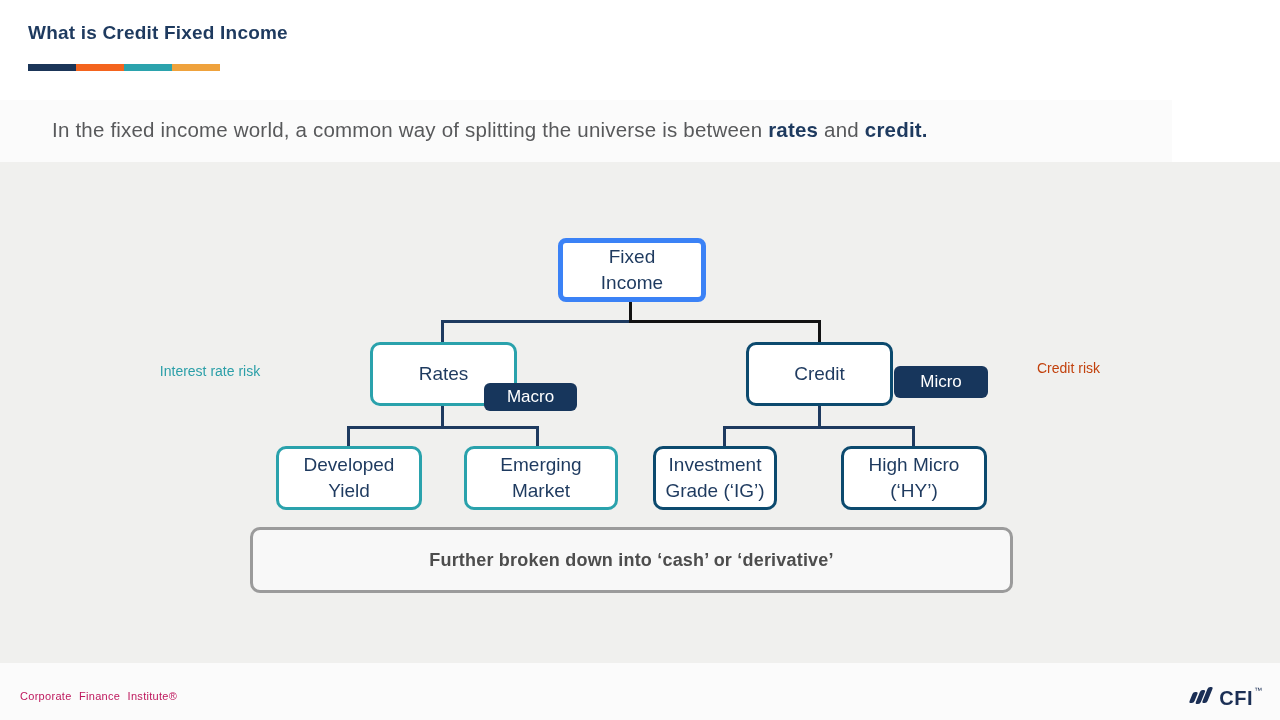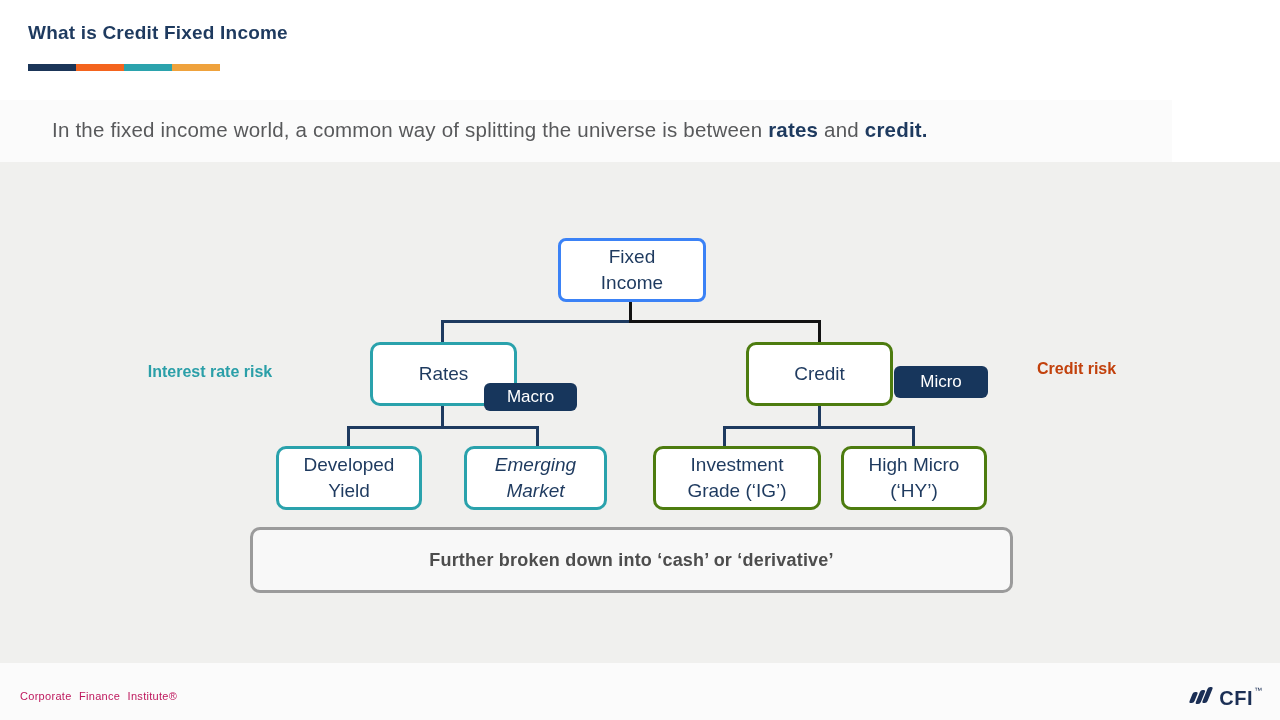--- a/index.html
+++ b/index.html
@@ -18,32 +18,32 @@
   
   .intro-band{position:absolute;left:0;top:100px;width:1172px;height:62px;background:#fbfbfb;}
   .intro-text{position:absolute;left:52px;top:18px;margin:0;font-size:20.5px;color:#58595b;letter-spacing:0.2px;}
   .intro-text b{color:#1e3a5f;font-weight:700;}
 
   
   .diagram{position:absolute;left:0;top:162px;width:1280px;height:501px;background:#f0f0ee;}
 
   .node{position:absolute;display:flex;align-items:center;justify-content:center;text-align:center;
         background:#ffffff;color:#1e3a5f;font-size:19px;line-height:1.35;white-space:pre-line;border-radius:10px;box-sizing:border-box;}
-  .node.navy-border{border:3px solid #3b82f6;border-radius:8px;}
+  .node.navy-border{border:5px solid #3b82f6;border-radius:8px;}
   .node.teal-border{border:3px solid #2aa2ac;}
-  .node.orange-border{border:3px solid #4d7c0f;}
+  .node.orange-border{border:3px solid #0c4a6e;}
 
   .badge{position:absolute;display:flex;align-items:center;justify-content:center;
          background:#17365c;color:#ffffff;font-size:17px;border-radius:6px;box-sizing:border-box;}
 
   .connector{position:absolute;}
   .navy-line{background:#1e3a5f;}
   .black-line{background:#121212;}
 
-  .risk-label{position:absolute;font-size:16px;font-weight:700;text-align:center;}
+  .risk-label{position:absolute;font-size:14px;font-weight:400;text-align:center;}
   .risk-teal{color:#2b9fa8;}
   .risk-orange{color:#c2410c;}
 
   .note-box{position:absolute;left:250px;top:365px;width:763px;height:66px;
             display:flex;align-items:center;justify-content:center;
             background:#f8f8f8;border:3px solid #9b9b9b;border-radius:10px;box-sizing:border-box;
             font-size:18px;font-weight:700;color:#4d4d4d;letter-spacing:0.2px;}
 
   
   .footer{position:absolute;left:0;top:663px;width:1280px;height:57px;background:#fbfbfb;}
@@ -96,23 +96,23 @@
     <div class="node orange-border" style="left:746px;top:180px;width:147px;height:64px;">Credit</div>
 
     <div class="badge" style="left:484px;top:221px;width:93px;height:28px;">Macro</div>
     <div class="badge" style="left:863px;top:204px;width:94px;height:32px;margin-left:31px;">Micro</div>
 
     <div class="risk-label risk-teal" style="left:110px;top:201px;width:200px;">Interest rate risk</div>
     <div class="risk-label risk-orange" style="left:1037px;top:198px;width:120px;text-align:left;">Credit risk</div>
 
     <div class="node teal-border" style="left:276px;top:284px;width:146px;height:64px;">Developed
 Yield</div>
-    <div class="node teal-border" style="left:464px;top:284px;width:143px;height:64px;font-style:italic;">Emerging
+    <div class="node teal-border" style="left:464px;top:284px;width:154px;height:64px;">Emerging
 Market</div>
-    <div class="node orange-border" style="left:653px;top:284px;width:168px;height:64px;">Investment
+    <div class="node orange-border" style="left:653px;top:284px;width:124px;height:64px;">Investment
 Grade (‘IG’)</div>
     <div class="node orange-border" style="left:841px;top:284px;width:146px;height:64px;">High Micro
 (‘HY’)</div>
 
     <div class="note-box">Further broken down into ‘cash’ or ‘derivative’</div>
   </div>
 
   <div class="footer">
     <span class="company">Corporate Finance Institute®</span>
     <div class="logo">

